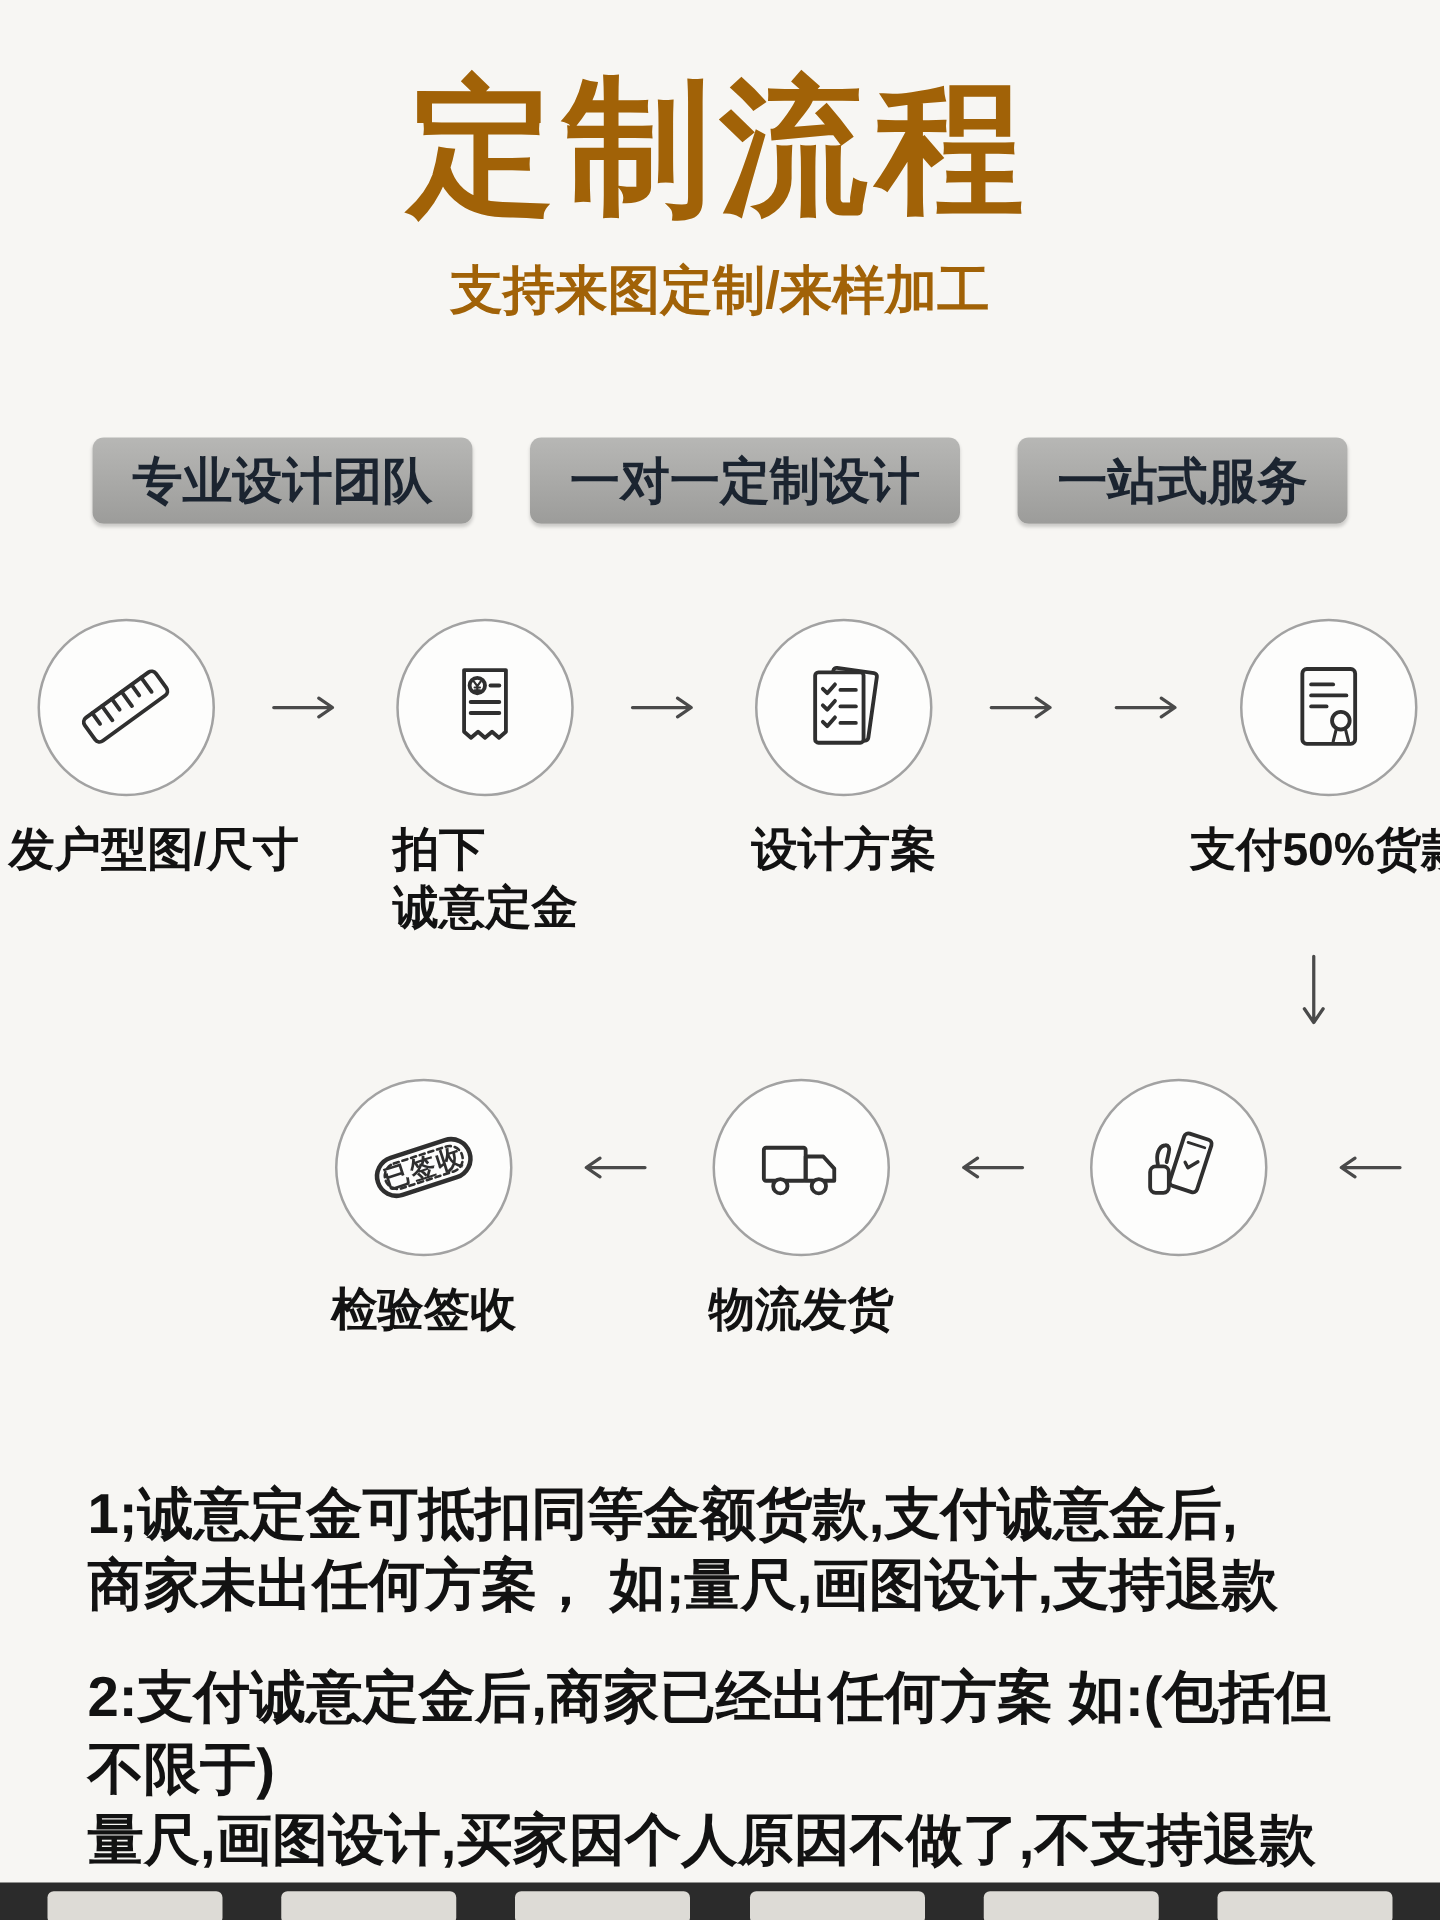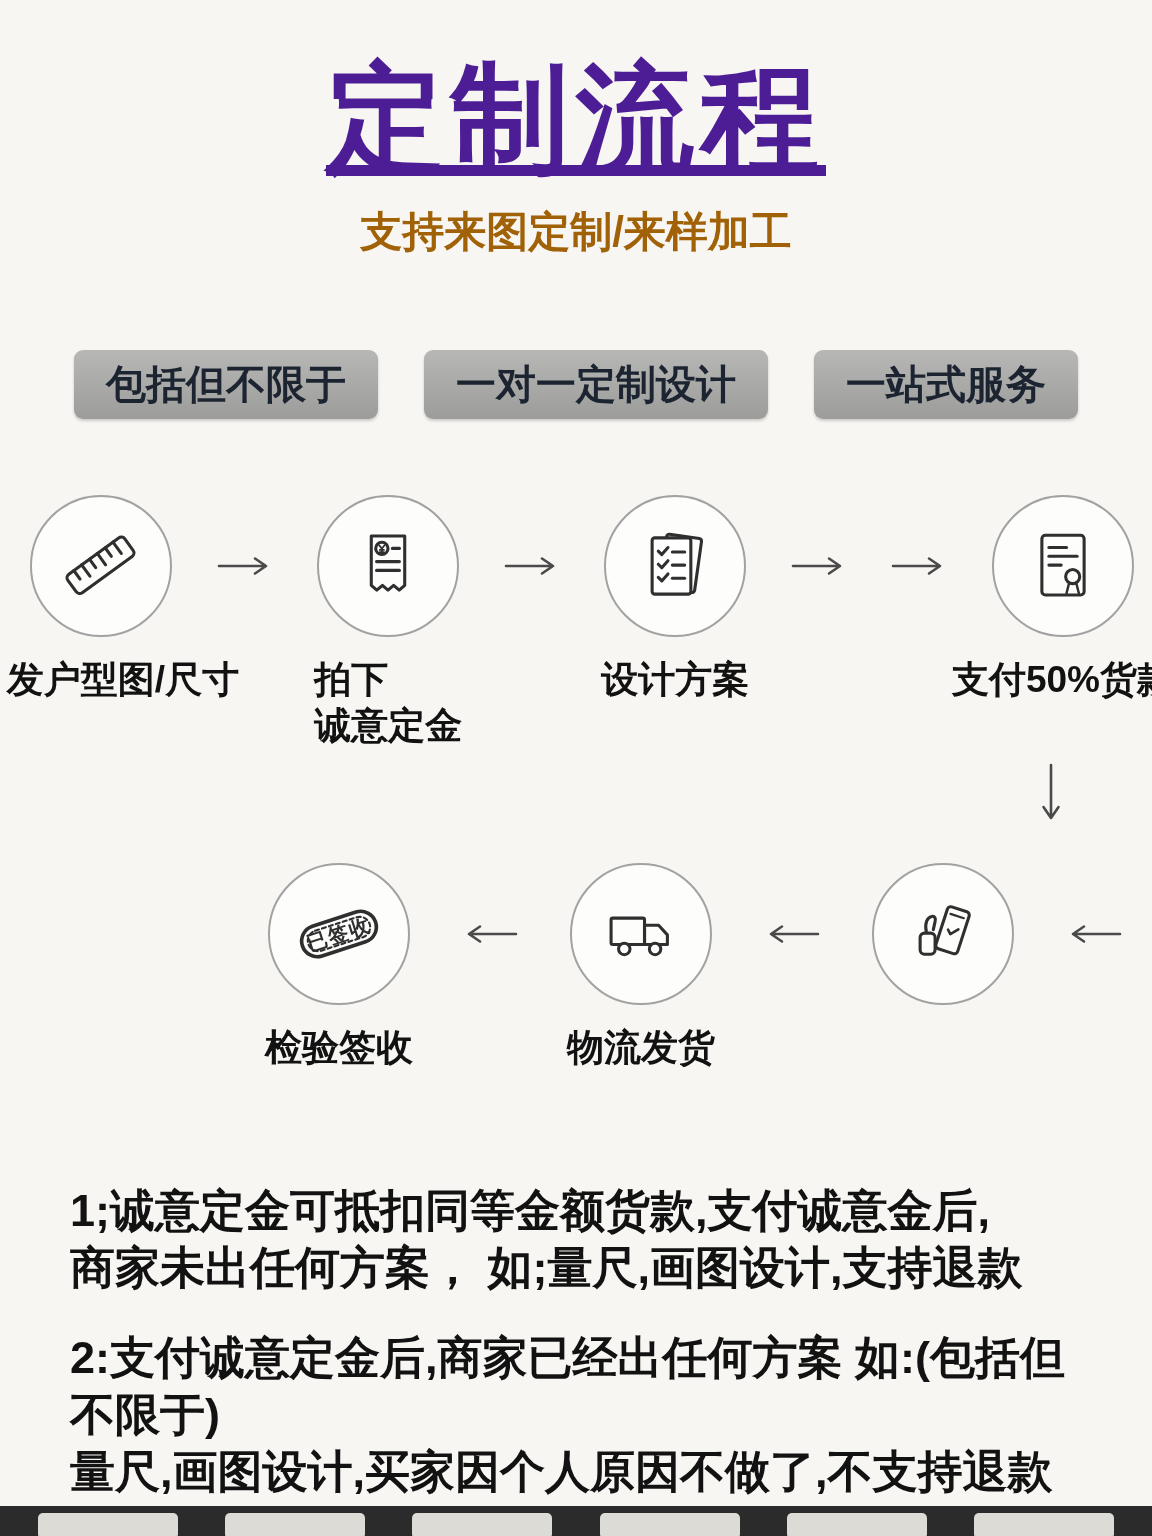--- a/index.html
+++ b/index.html
@@ -14,22 +14,21 @@
     overflow: hidden;
     color: #141414;
     padding-top: 58px;
   }
   .page-title {
     text-align: center;
     font-size: 118px;
     font-weight: 900;
     letter-spacing: 7px;
     line-height: 1.02;
-    color: #4c1d95;
-    text-decoration: underline;
+    color: #a16207;
   }
   .page-subtitle {
     margin-top: 26px;
     text-align: center;
     font-size: 42px;
     font-weight: 700;
     color: #a16207;
   }
   .badges {
     margin-top: 90px;
@@ -138,21 +137,21 @@
 </style>
 </head>
 <body>
 
 <div class="page">
 
   <div class="page-title">定制流程</div>
   <div class="page-subtitle">支持来图定制/来样加工</div>
 
   <div class="badges">
-    <div class="badge">包括但不限于</div>
+    <div class="badge">专业设计团队</div>
     <div class="badge">一对一定制设计</div>
     <div class="badge">一站式服务</div>
   </div>
 
   <div class="flow-row flow-row--top">
 
     <div class="step">
       <div class="circle">
         <svg class="icon-svg" viewBox="0 0 100 100" fill="none" stroke="#2f2f2f" stroke-width="3.5" stroke-linecap="round" stroke-linejoin="round">
           <g transform="rotate(-36 50 50)">

